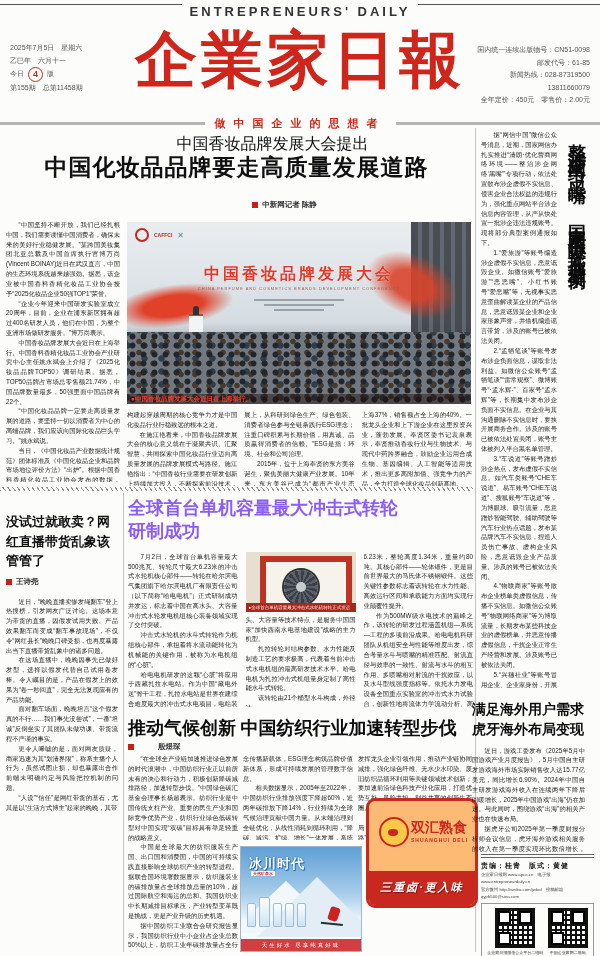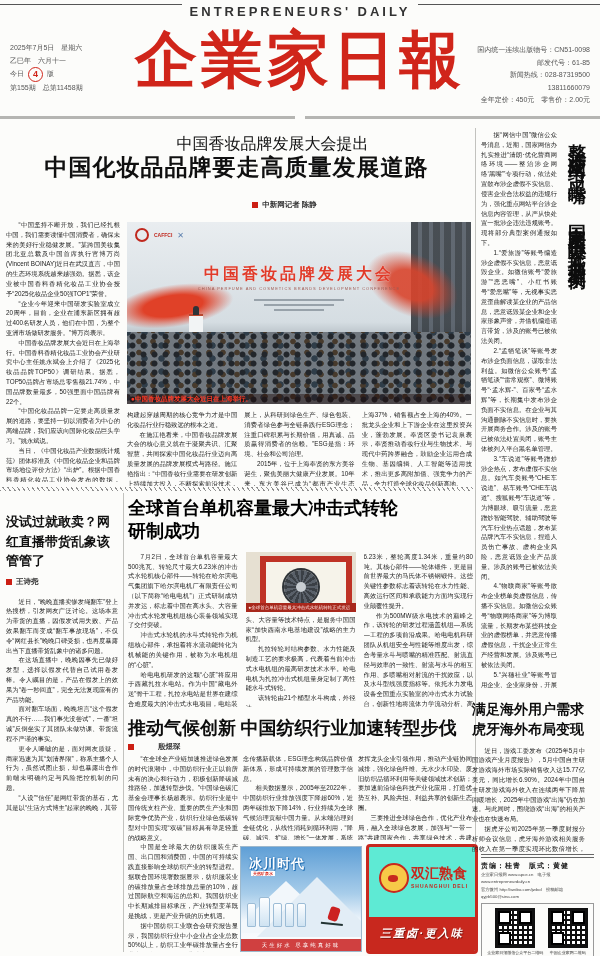--- a/index.html
+++ b/index.html
@@ -68,21 +68,21 @@
       background:repeating-linear-gradient(55deg,#8f8f8f 0 1px,transparent 1px 4px);}
   .vrule1{left:123px;top:493px;width:0;height:459px;border-left:1px solid #c2c2be;}
   .vrule2{left:475px;top:128px;width:0;height:824px;border-left:1px solid #c2c2be;}
   
   .rant{left:6px;top:496px;width:112px;}
   .rant h2{margin:16px 0 6px 0;font-size:13px;line-height:1.5;color:#101010;}
   .rant .byline{justify-content:flex-start;margin-bottom:10px;}
   .rant .bodytx{height:358px;}
   
   .turbine{left:128px;top:497px;width:345px;}
-  .turbine h2{margin:0;font-size:18px;line-height:1.3;color:#000000;}
+  .turbine h2{margin:0;font-size:18px;line-height:1.3;color:#8b5cf6;}
   .turb-cols{display:flex;gap:8px;margin-top:8px;}
   .turb-cols .c{width:110px;height:158px;}
   .turb-photo{width:110px;height:60px;position:relative;background:#e6e0d2;overflow:hidden;margin-bottom:3px;}
   .turb-frame{position:absolute;left:14px;top:4px;width:80px;height:52px;border:6px solid #bf3226;background:#f6f3ea;}
   .turb-wheel{position:absolute;left:38px;top:18px;width:34px;height:34px;border-radius:50%;
       background:repeating-conic-gradient(#3a3f45 0 12deg,#596069 12deg 24deg);box-shadow:0 0 0 2px #2e3338;}
   .turb-hub{position:absolute;left:50px;top:30px;width:10px;height:10px;border-radius:50%;background:#c8cdd2;}
   .turb-cap{position:absolute;left:0;bottom:0;width:110px;height:9px;line-height:9px;background:#a8281c;
       color:#ffe9e6;font-size:4.5px;padding-left:3px;white-space:nowrap;overflow:hidden;}
   
@@ -104,22 +104,22 @@
       padding:0 2px;font-weight:bold;}
   .ad-ice .bottles{position:absolute;left:6px;bottom:24px;display:flex;gap:3px;align-items:flex-end;}
   .ad-ice .bottle{width:7px;height:22px;background:linear-gradient(#fdfeff,#cfe3f2);border-radius:2px 2px 1px 1px;
       border:0.5px solid #9cbcd6;}
   .ad-ice .bottle.big{height:28px;width:9px;}
   .ad-ice .skier{position:absolute;right:22px;bottom:30px;width:10px;height:14px;background:#c22;
       transform:rotate(18deg);border-radius:3px;}
   .ad-ice .skier:after{content:"";position:absolute;left:-5px;bottom:-4px;width:22px;height:2px;background:#233;transform:rotate(-12deg);}
   .ad-ice .tag{position:absolute;left:0;bottom:0;width:100%;height:12px;line-height:12px;text-align:center;
       background:rgba(200,30,30,.85);color:#fff;font-size:5.5px;letter-spacing:2px;}
-  .ad-shg{left:366px;top:844px;width:106px;height:104px;border:3px solid #c8281e;border-radius:4px;
-      background:#5eead4;overflow:hidden;}
+  .ad-shg{left:366px;top:798px;width:106px;height:104px;border:3px solid #c8281e;border-radius:9px;
+      background:#fdba74;overflow:hidden;}
   .ad-shg .logo{position:absolute;left:10px;top:16px;width:26px;height:26px;border-radius:50%;
       background:radial-gradient(circle at 50% 42%,#f7c948 0 80%,#e3a92c 100%);border:2px solid #c8281e;}
   .ad-shg .logo:after{content:"";position:absolute;left:7px;top:10px;width:10px;height:7px;background:#c8281e;
       border-radius:45%;}
   .ad-shg .nm{position:absolute;left:42px;top:18px;font-size:14px;font-weight:bold;color:#c8281e;}
   .ad-shg .nmen{position:absolute;left:42px;top:36px;font-size:5px;font-weight:bold;color:#c8281e;letter-spacing:1px;}
   .ad-shg .band{position:absolute;left:0;bottom:0;width:100%;height:34px;background:#c8281e;}
   .ad-shg .band span{display:block;margin-top:9px;text-align:center;color:#fff;font-size:11px;font-weight:bold;
       font-style:italic;letter-spacing:2px;text-shadow:1px 1px 0 #7d1510;}
   
@@ -170,20 +170,21 @@
   <div class="abs hinfo right-info">
     <div>国内统一连续出版物号：CN51-0098</div>
     <div>邮发代号：61-85</div>
     <div>新闻热线：028-87319500</div>
     <div>13811660079</div>
     <div>全年定价：450元　零售价：2.00元</div>
   </div>
 
   <div class="abs motto-row">
     <div class="mline"></div>
+    <div class="motto-text">做中国企业的思想者</div>
     <div class="mline"></div>
   </div>
 
   <div class="abs kicker serif">中国香妆品牌发展大会提出</div>
   <div class="abs headline1 serif">中国化妆品品牌要走高质量发展道路</div>
   <div class="abs byline byline-lead">
     <span class="sq"></span>
     <span>中新网记者 陈静</span>
   </div>
   <div class="abs bodytx lead-col1">

